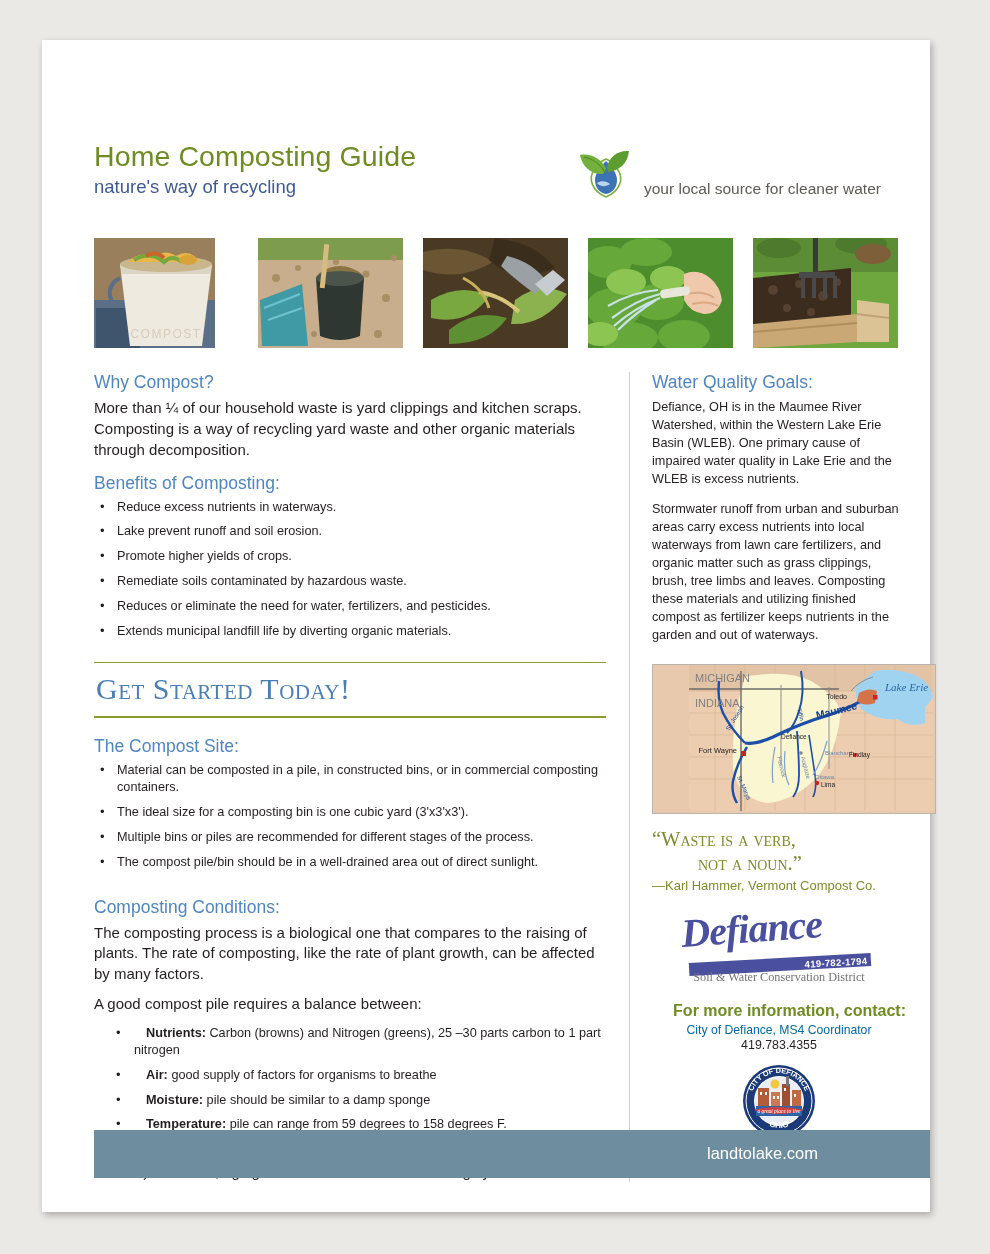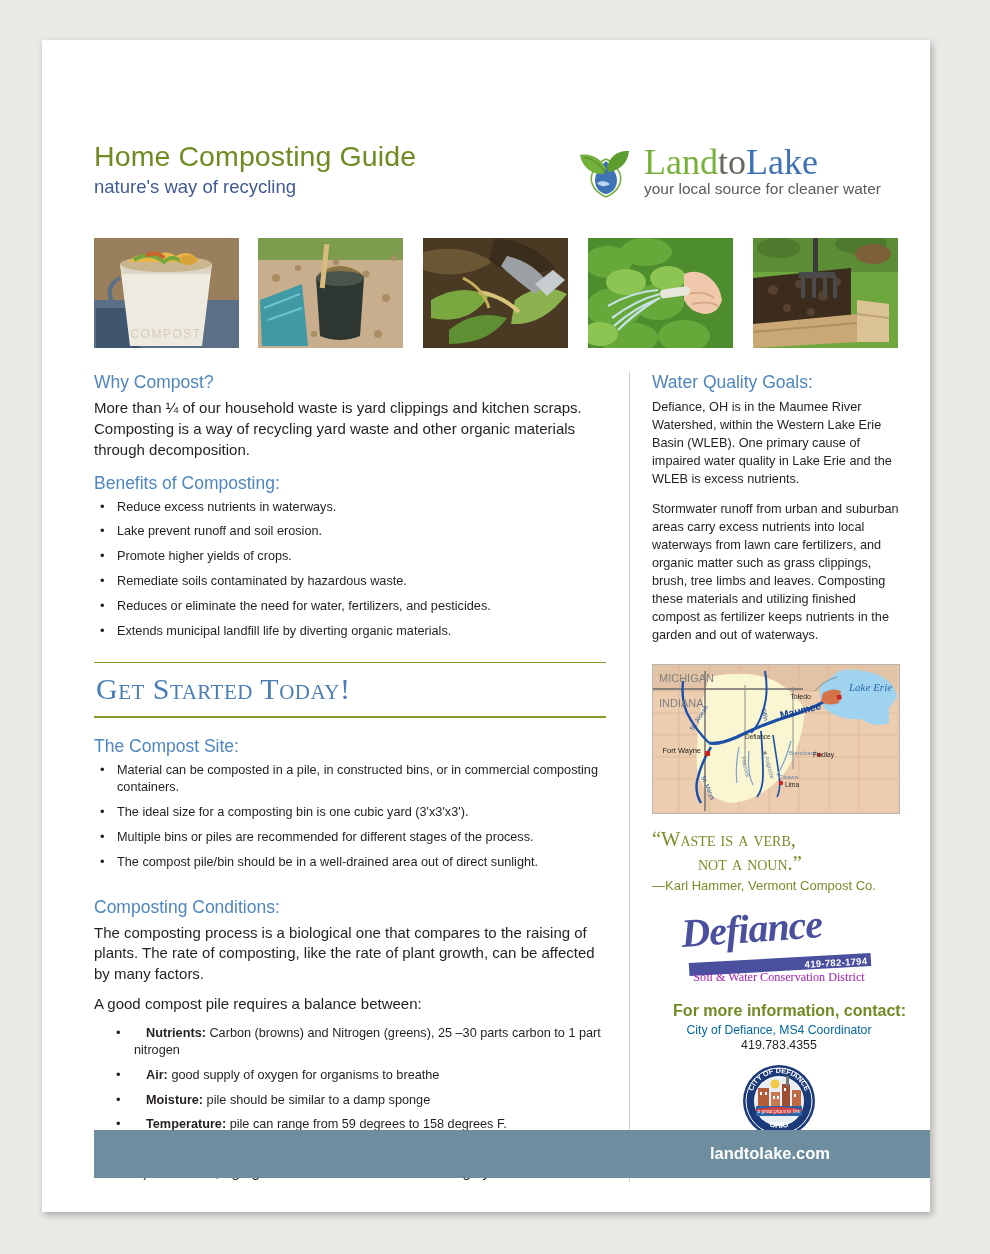--- a/index.html
+++ b/index.html
@@ -37,21 +37,21 @@
   .lt-to{color:#6b6660;font-size:26px;}
   .lt-lake{color:#3d72b5;}
   .logo .tag{
     position:absolute;left:68px;top:36px;
     font-size:15.5px;color:#5e5a55;white-space:nowrap;
   }
 
   
   .photos{position:absolute;left:0;top:138px;width:812px;height:110px;}
   .photo{position:absolute;top:0;height:110px;overflow:hidden;}
-  .p0{left:0;width:145px;}
+  .p0{left:0;width:121px;}
   .p1{left:164px;width:145px;}
   .p2{left:329px;width:145px;}
   .p3{left:494px;width:145px;}
   .p4{left:659px;width:145px;}
 
   
   .divider{position:absolute;left:535px;top:272px;width:1px;height:810px;background:#cfcfcf;}
   .colL{position:absolute;left:0;top:272px;width:512px;}
   .colR{position:absolute;left:558px;top:272px;width:254px;}
 
@@ -78,21 +78,21 @@
   .banner{
     font-family:"Liberation Serif", serif;
     font-size:30px;color:#4a7fb5;letter-spacing:.5px;
     padding:9px 0 10px 2px;font-variant:small-caps;
   }
   .gap-top{margin-top:22px;}
 
   
   .map{
     position:relative;width:246px;height:148px;margin:20px 0 14px 0;
-    border:1px solid #b9b5ae;overflow:hidden;background:#e8c9ae;
+    border:1px solid #b9b5ae;overflow:hidden;background:#e8c9ae;padding-left:36px;
   }
   .quote{
     font-family:"Liberation Serif", serif;font-variant:small-caps;
     color:#7d8c2a;font-size:20.5px;line-height:1.17;
   }
   .quote .l2{display:block;padding-left:46px;}
   .quote-by{
     font-family:"Liberation Sans", sans-serif;font-variant:normal;
     color:#7d8c2a;font-size:13px;margin-top:2px;
   }
@@ -107,41 +107,41 @@
     position:absolute;left:10px;top:46px;width:182px;height:13px;
     background:#4a4f9e;transform:rotate(-3.2deg);
   }
   .def-phone{
     position:absolute;left:112px;top:45px;width:90px;
     font-size:9.5px;font-weight:bold;color:#ffffff;text-align:center;
     transform:rotate(-3.2deg);letter-spacing:.3px;
   }
   .def-sub{
     position:absolute;left:0;top:58px;width:200px;text-align:center;
-    font-family:"Liberation Serif", serif;font-size:12.2px;color:#a21caf;
+    font-family:"Liberation Serif", serif;font-size:12.2px;color:#737373;
   }
   .contact{text-align:center;margin-top:20px;}
   .contact .c1{font-size:16px;font-weight:bold;color:#6f8c23;text-align:right;}
   .contact .c2{font-size:12.2px;color:#0369a1;margin-top:3px;}
   .contact .c3{font-size:12.4px;font-weight:normal;color:#231f20;margin-top:1px;}
 
   .seal{position:relative;width:74px;height:74px;margin:12px auto 0 auto;}
   .addl{
     text-align:center;font-size:11.6px;font-weight:bold;color:#6f93c4;
     margin-top:20px;
   }
 
   
   .footer{
     position:absolute;left:52px;bottom:34px;width:836px;height:48px;
     background:#6e8d9e;
   }
   .footer .url{
-    position:absolute;right:100px;top:14px;
-    color:#ffffff;font-size:16.5px;font-weight:bold;
+    position:absolute;right:112px;top:14px;
+    color:#ffffff;font-size:16.5px;font-weight:normal;
   }
 </style>
 </head>
 <body>
 
 <div class="page">
   <div class="inner">
 
     <div class="header">
       <div class="title">Home Composting Guide</div>
@@ -151,23 +151,20 @@
         <span class="mark">
           <svg width="62" height="52" viewBox="0 0 62 52">
             <path d="M30 50 C16 44 12 32 18 23 C23 15 30 12 30 12 C30 12 38 15 42 23 C48 32 44 44 30 50 Z" fill="#ffffff" stroke="#7bb03f" stroke-width="1.6"></path>
             <path d="M30 14 C35 19 41 26 41 33 C41 41 36 46 30 47 C24 46 19 41 19 33 C19 26 25 19 30 14 Z" fill="#3d72b5"></path>
             <path d="M21 36 C25 33 31 34 34 37 C30 40 24 40 21 36 Z" fill="#bcd4ee"></path>
             <path d="M30 22 C26 12 15 6 4 8 C6 20 16 28 27 27 Z" fill="#74b13c"></path>
             <path d="M31 20 C33 10 42 3 53 4 C52 16 43 24 32 25 Z" fill="#5d9c2e"></path>
             <path d="M30 27 C26 19 18 12 8 10" fill="none" stroke="#4f8a26" stroke-width="1.1"></path>
           </svg>
         </span>
-        <div class="wordmark">
-          <span class="w lt-land">Land</span><span class="w lt-to">to</span><span class="w lt-lake">Lake</span>
-        </div>
         <div class="tag">your local source for cleaner water</div>
       </div>
     </div>
 
     <div class="photos">
       <div class="photo p0">
         <svg width="145" height="110" viewBox="0 0 145 110">
           <rect width="145" height="110" fill="#9a7f5c"></rect>
           <rect y="62" width="145" height="48" fill="#5b6f86"></rect>
           <rect x="2" y="70" width="44" height="40" fill="#3f556d"></rect>
@@ -318,21 +315,21 @@
 
       <h2 class="sec" style="margin-top:26px;">Composting Conditions:</h2>
       <p class="body" style="margin-bottom:9px;">The composting process is a biological one that compares to the raising of plants. The rate of composting, like the rate of plant growth, can be affected by many factors.</p>
       <p class="body" style="margin-bottom:10px;">A good compost pile requires a balance between:</p>
 
       <ul class="bul ind">
         <li>
           <b>Nutrients:</b><span> Carbon (browns) and Nitrogen (greens), 25 –30 parts carbon to 1 part nitrogen</span>
         </li>
         <li>
-          <b>Air:</b><span> good supply of oxygen for organisms to breathe</span>
+          <b>Air:</b><span> good supply of factors for organisms to breathe</span>
         </li>
         <li>
           <b>Moisture:</b><span> pile should be similar to a damp sponge</span>
         </li>
         <li>
           <b>Temperature:</b><span> pile can range from 59 degrees to 158 degrees F.</span>
         </li>
       </ul>
 
       <p class="body">Compost is generally ready to use when it looks like humus (after several months). However, aging for another 1 to 2 months is highly recommended.</p>

